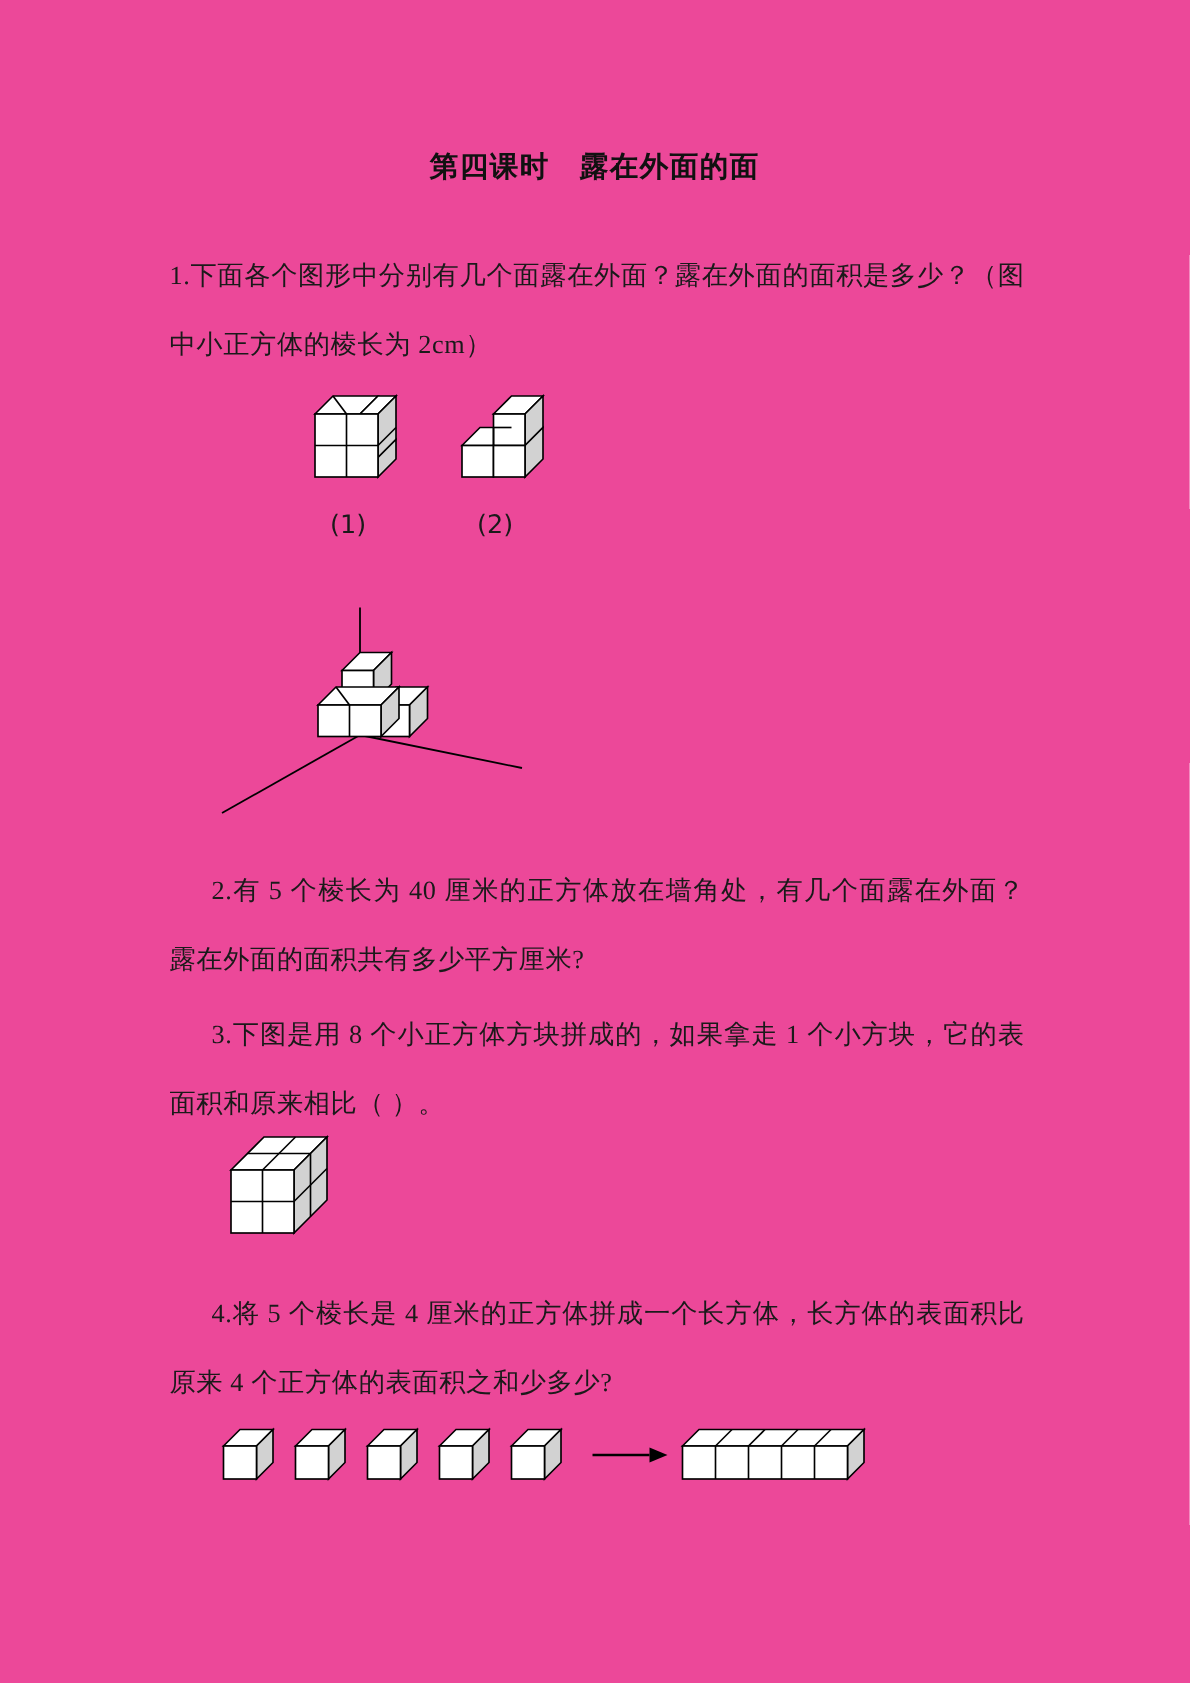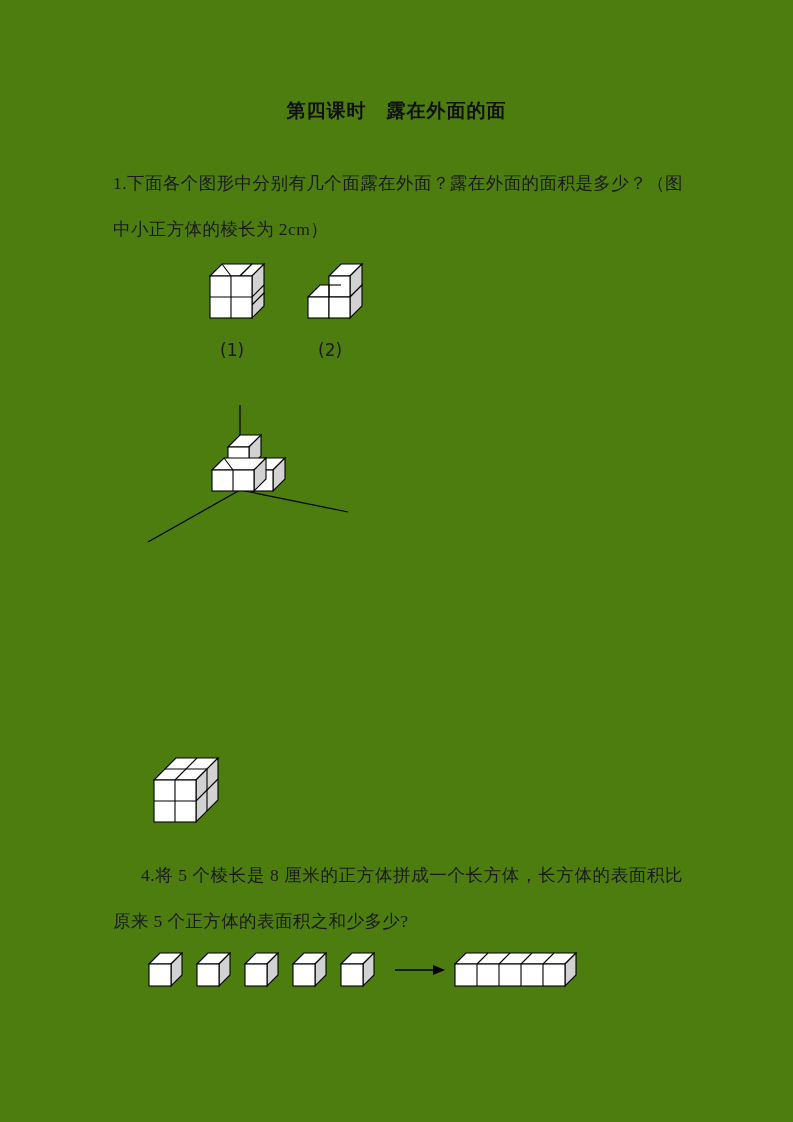--- a/index.html
+++ b/index.html
@@ -12,21 +12,21 @@
     height: 1122px;
     position: relative;
     font-family: "Liberation Serif", "DejaVu Serif", serif;
     color: #1a1a1a;
     overflow: hidden;
   }
 
   .page {
     position: absolute;
     inset: 0;
-    background: #4d7c0f;
+    background: #ec4899;
   }
 
   .title {
     position: absolute;
     left: 0;
     right: 0;
     top: 98px;
     text-align: center;
     font-size: 19px;
     font-weight: bold;
@@ -146,41 +146,43 @@
       <rect class="face-w" x="98" y="57" width="21" height="21"></rect>
 
       <polygon class="face-w" points="82,80 94,68 136,68 124,80"></polygon>
       <polygon class="face-g" points="124,80 136,68 136,89 124,101"></polygon>
       <rect class="face-w" x="82" y="80" width="42" height="21"></rect>
       <line class="ln" x1="103" y1="80" x2="103" y2="101"></line>
       <line class="ln" x1="94" y1="68" x2="103" y2="80"></line>
     </svg>
   </div>
 
-
+  <div class="qtext q2">2.有 5 个棱长为 40 厘米的正方体放在墙角处，有几个面露在外面？露在外面的面积共有多少平方厘米?</div>
+
+  <div class="qtext q3">3.下图是用 8 个小正方体方块拼成的，如果拿走 1 个小方块，它的表面积和原来相比（  ）。</div>
 
   <div class="fig fig-cube8">
     <svg width="100" height="86">
 
       <polygon class="face-w" points="6,28 28,6 70,6 48,28"></polygon>
 
       <line class="ln" x1="17" y1="17" x2="59" y2="17"></line>
       <line class="ln" x1="27" y1="28" x2="49" y2="6"></line>
 
       <polygon class="face-g" points="48,28 70,6 70,48 48,70"></polygon>
       <line class="ln" x1="48" y1="49" x2="70" y2="27"></line>
       <line class="ln" x1="59" y1="17" x2="59" y2="59"></line>
 
       <rect class="face-w" x="6" y="28" width="42" height="42"></rect>
       <line class="ln" x1="27" y1="28" x2="27" y2="70"></line>
       <line class="ln" x1="6" y1="49" x2="48" y2="49"></line>
     </svg>
   </div>
 
-  <div class="qtext q4">4.将 5 个棱长是 8 厘米的正方体拼成一个长方体，长方体的表面积比原来 5 个正方体的表面积之和少多少?</div>
+  <div class="qtext q4">4.将 5 个棱长是 4 厘米的正方体拼成一个长方体，长方体的表面积比原来 4 个正方体的表面积之和少多少?</div>
 
   <div class="fig fig-row5">
     <svg width="420" height="58">
 
       <g>
         <polygon class="face-w" points="4,20 15,9 37,9 26,20"></polygon>
         <polygon class="face-g" points="26,20 37,9 37,31 26,42"></polygon>
         <rect class="face-w" x="4" y="20" width="22" height="22"></rect>
       </g>
       <g>

